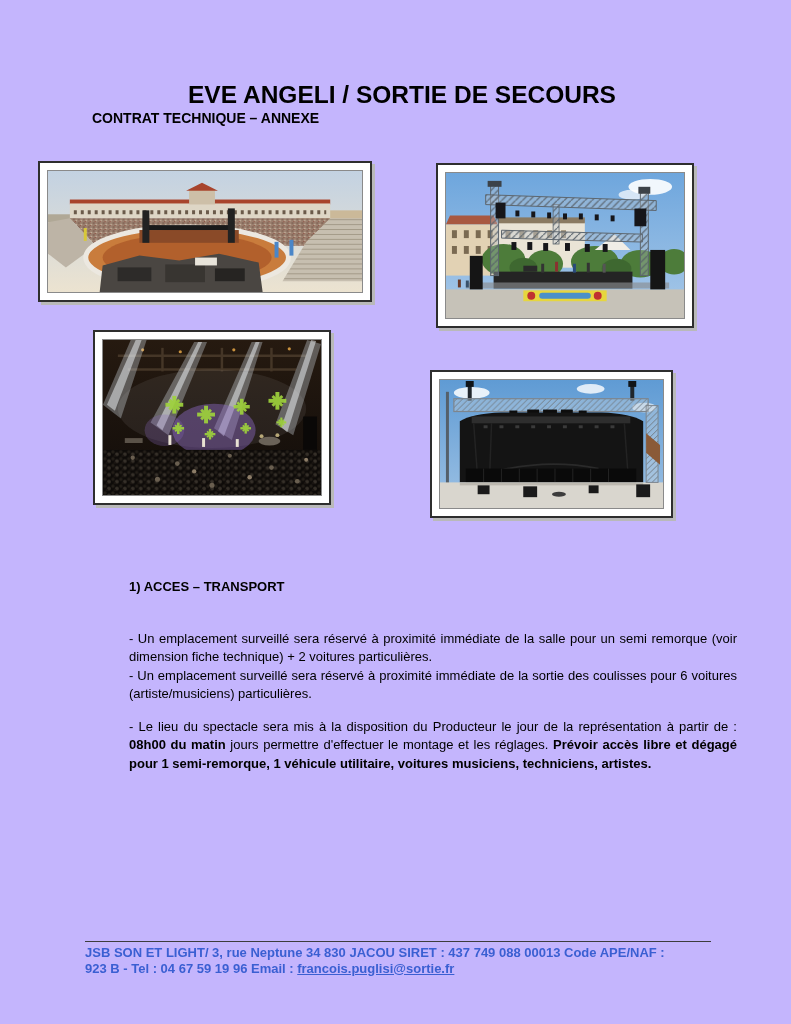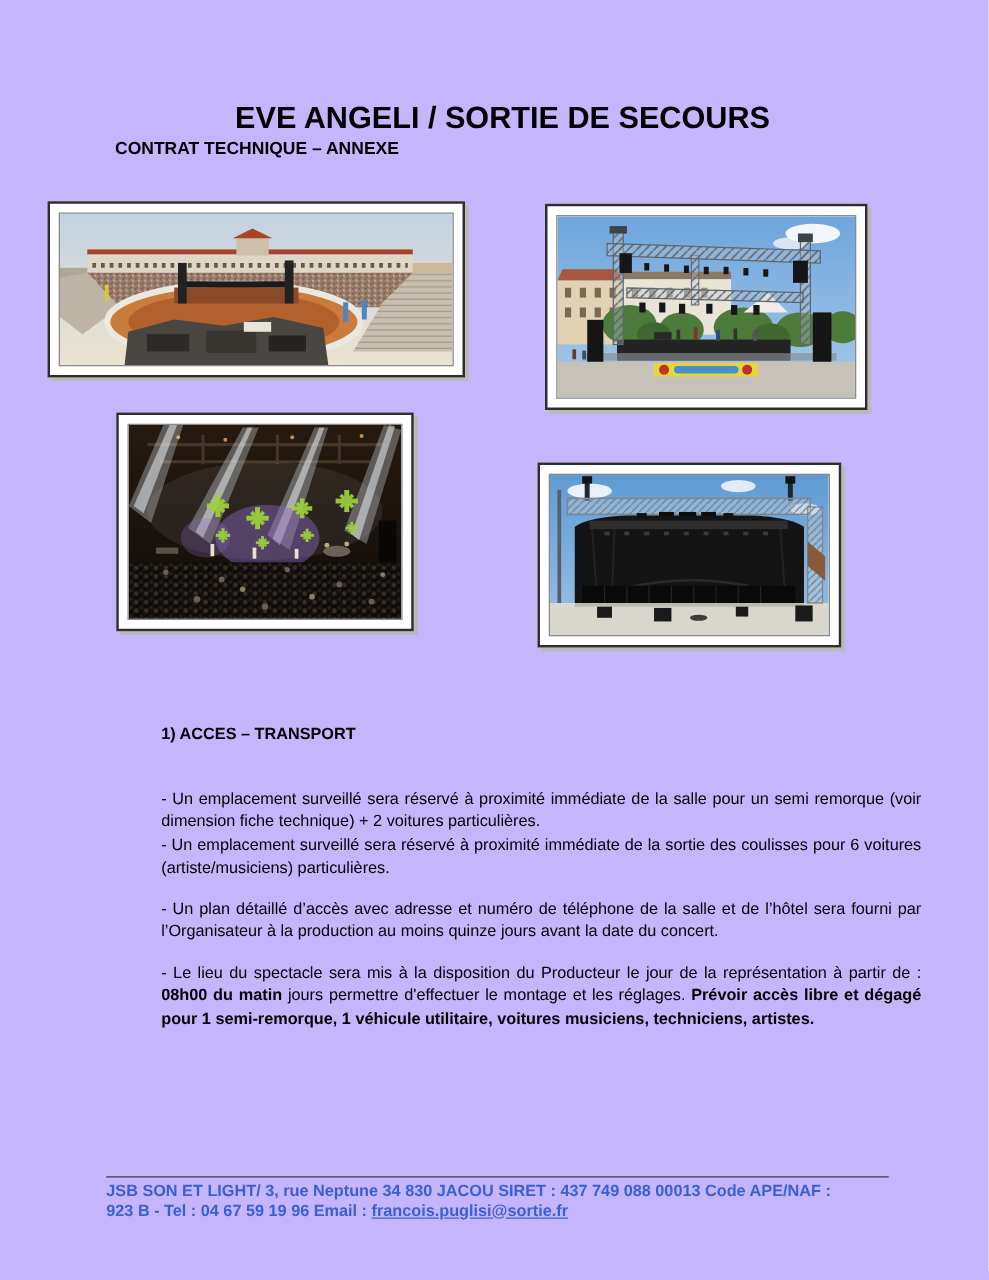--- a/index.html
+++ b/index.html
@@ -471,21 +471,20 @@
         <rect x="208" y="26" width="12" height="78" fill="url(#tr4)" stroke="#7d858d" stroke-width="1"></rect>
         <polygon points="208,54 222,66 222,86 208,74" fill="#8a5a38"></polygon>
       </svg>
     </div>
   </div>
 
   <div class="content">
     <p class="heading">1) ACCES – TRANSPORT</p>
     <p> - Un emplacement surveillé sera réservé à proximité immédiate de la salle pour un semi remorque (voir dimension fiche technique) + 2 voitures particulières.</p>
     <p>- Un emplacement surveillé sera réservé à proximité immédiate de la sortie des coulisses pour 6 voitures (artiste/musiciens) particulières.</p>
-    <p class="gap">- Un plan détaillé d’accès avec adresse et numéro de téléphone de la salle et de l’hôtel sera fourni par l’Organisateur à la production au moins quinze jours avant la date du concert.</p>
     <p class="gap"><span>- Le lieu du spectacle sera mis à la disposition du Producteur le jour de la représentation à partir de : </span><b>08h00 du matin</b><span> jours permettre d'effectuer le montage et les réglages. </span><b>Prévoir accès libre et dégagé pour 1 semi-remorque, 1 véhicule utilitaire, voitures musiciens, techniciens, artistes.</b></p>
   </div>
 
   <div class="footer-sep"></div>
   <div class="footer">
     <div>JSB SON ET LIGHT/ 3, rue Neptune 34 830 JACOU  SIRET : 437 749 088 00013 Code APE/NAF :</div>
     <div><span>923 B  - Tel : 04 67 59 19 96 Email : </span><a class="email" href="#">francois.puglisi@sortie.fr</a></div>
   </div>
 
 </div>

